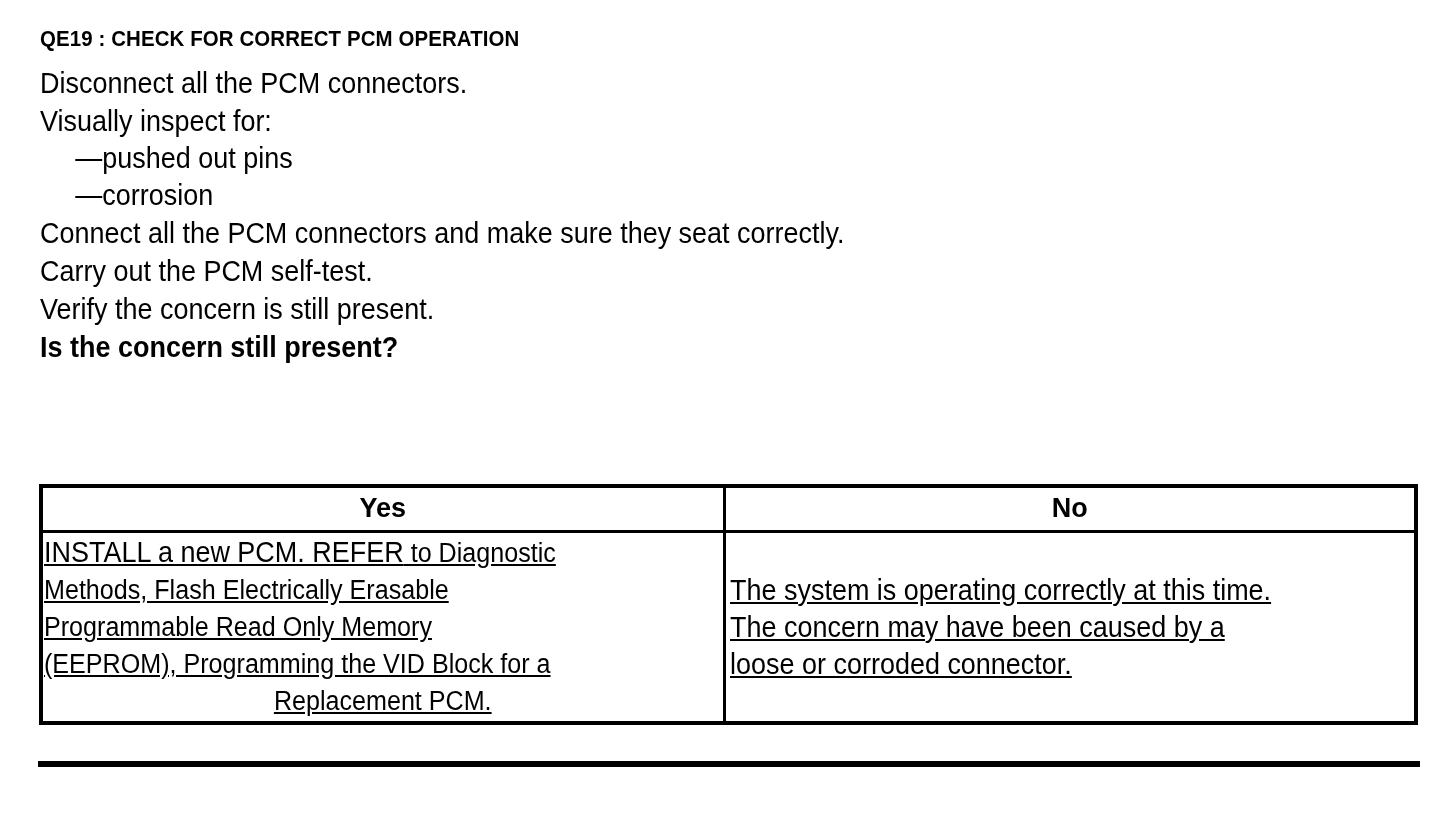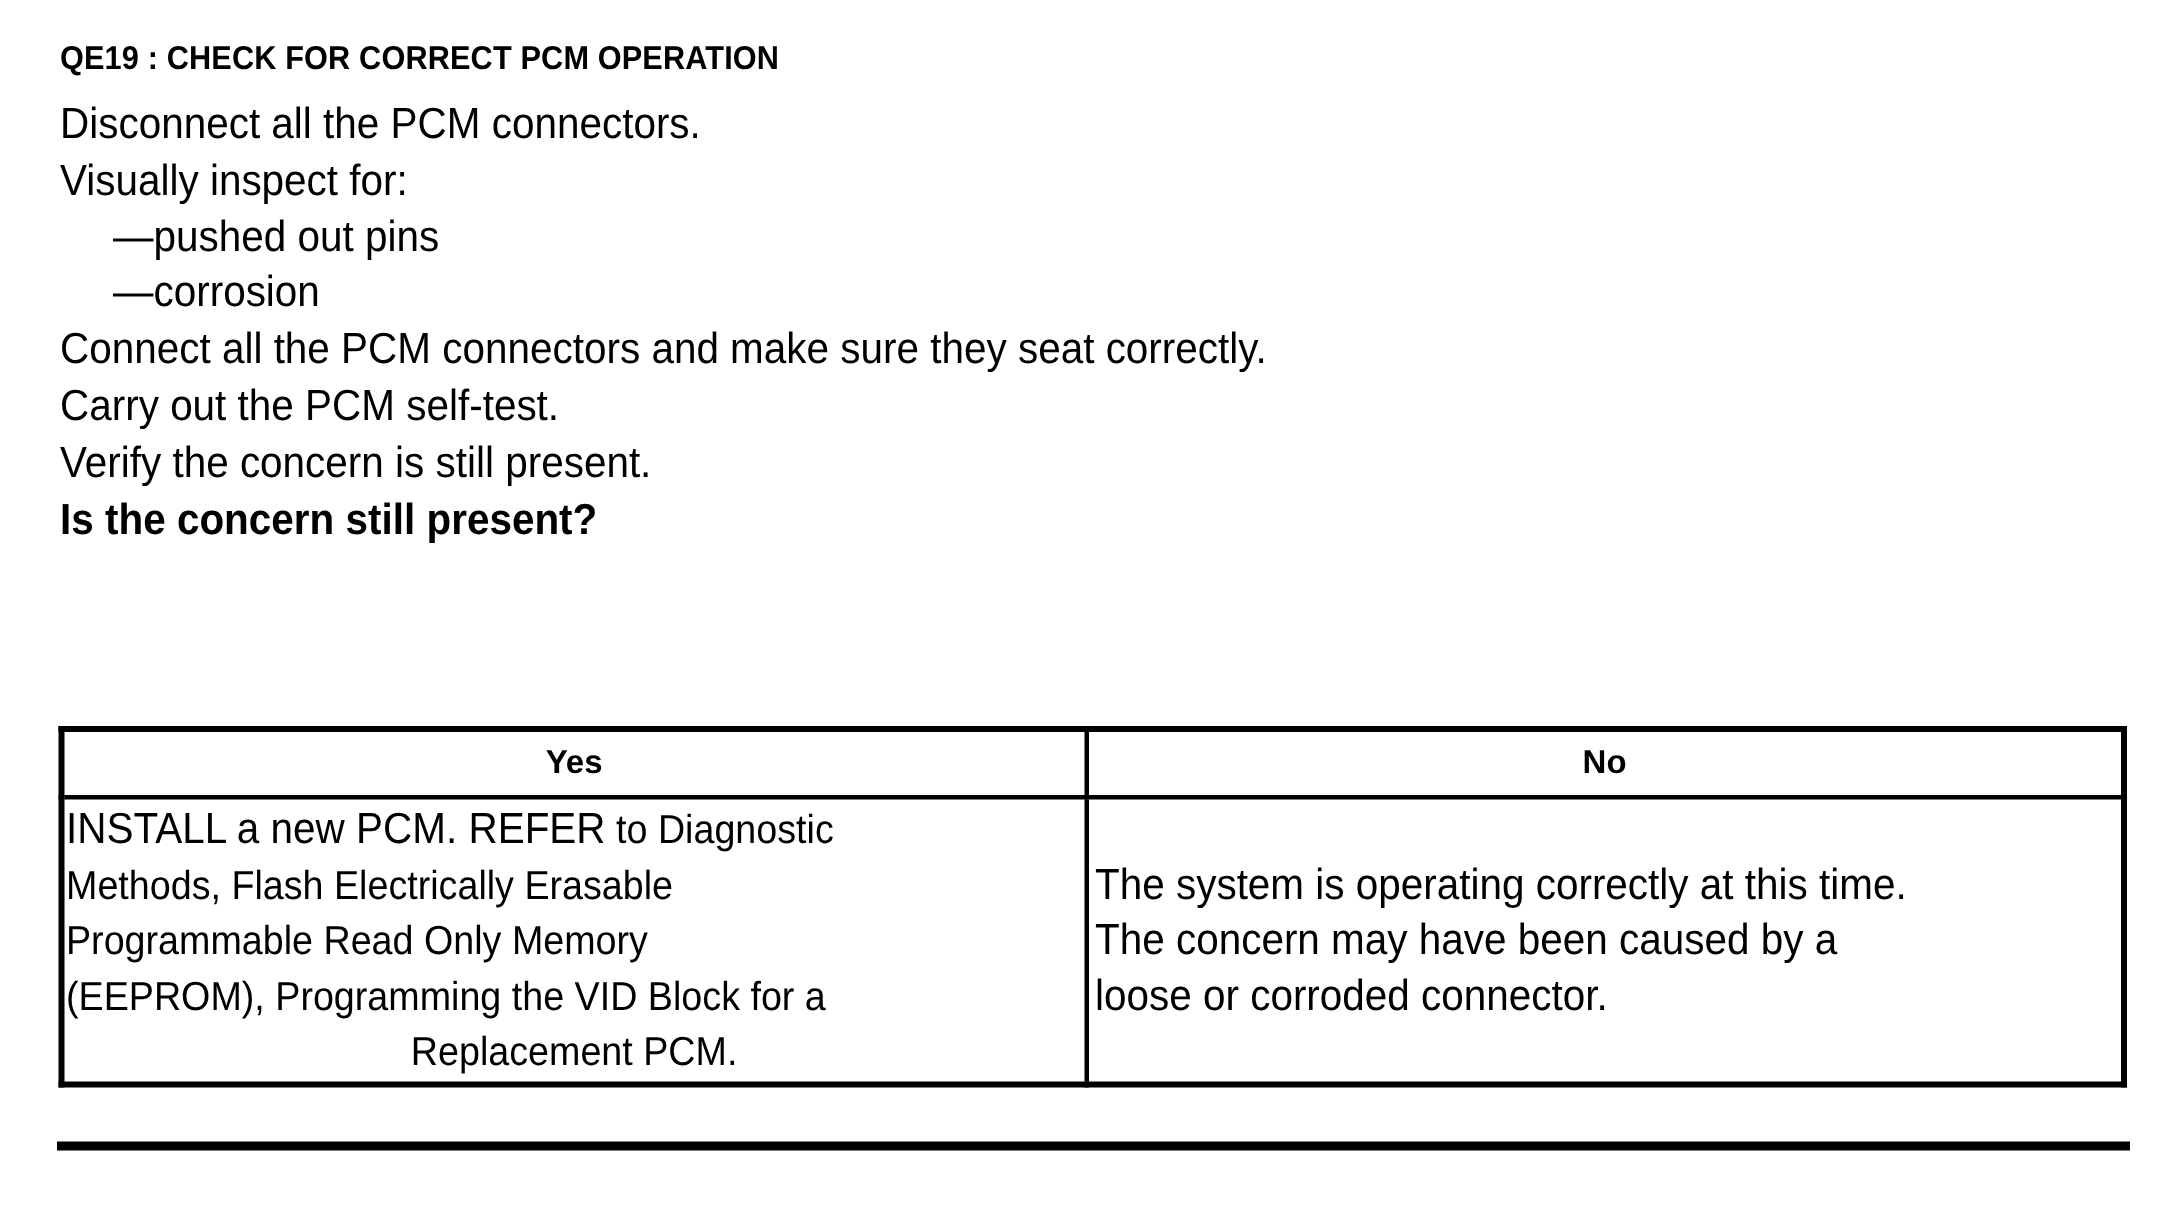--- a/index.html
+++ b/index.html
@@ -64,31 +64,32 @@
     table-layout: fixed;
     border: 4px solid #000;
   }
   .decision-table col.col-yes { width: 683px; }
   .decision-table col.col-no  { width: 692px; }
 
   .decision-table th {
     border: 3px solid #000;
     padding: 2px 0 4px 0;
     text-align: center;
-    font-size: 22px;
+    font-size: 27px;
     font-weight: bold;
     line-height: 30px;
     vertical-align: middle;
     height: 36px;
   }
   .decision-table td {
     border: 3px solid #000;
     padding: 0;
     vertical-align: middle;
     height: 188px;
+    text-decoration: underline;
   }
 
   .cell-inner {
     padding: 0 1px;
   }
   .cell-line {
     font-size: 29px;
     line-height: 37px;
     transform: scaleX(0.93);
     transform-origin: left center;

